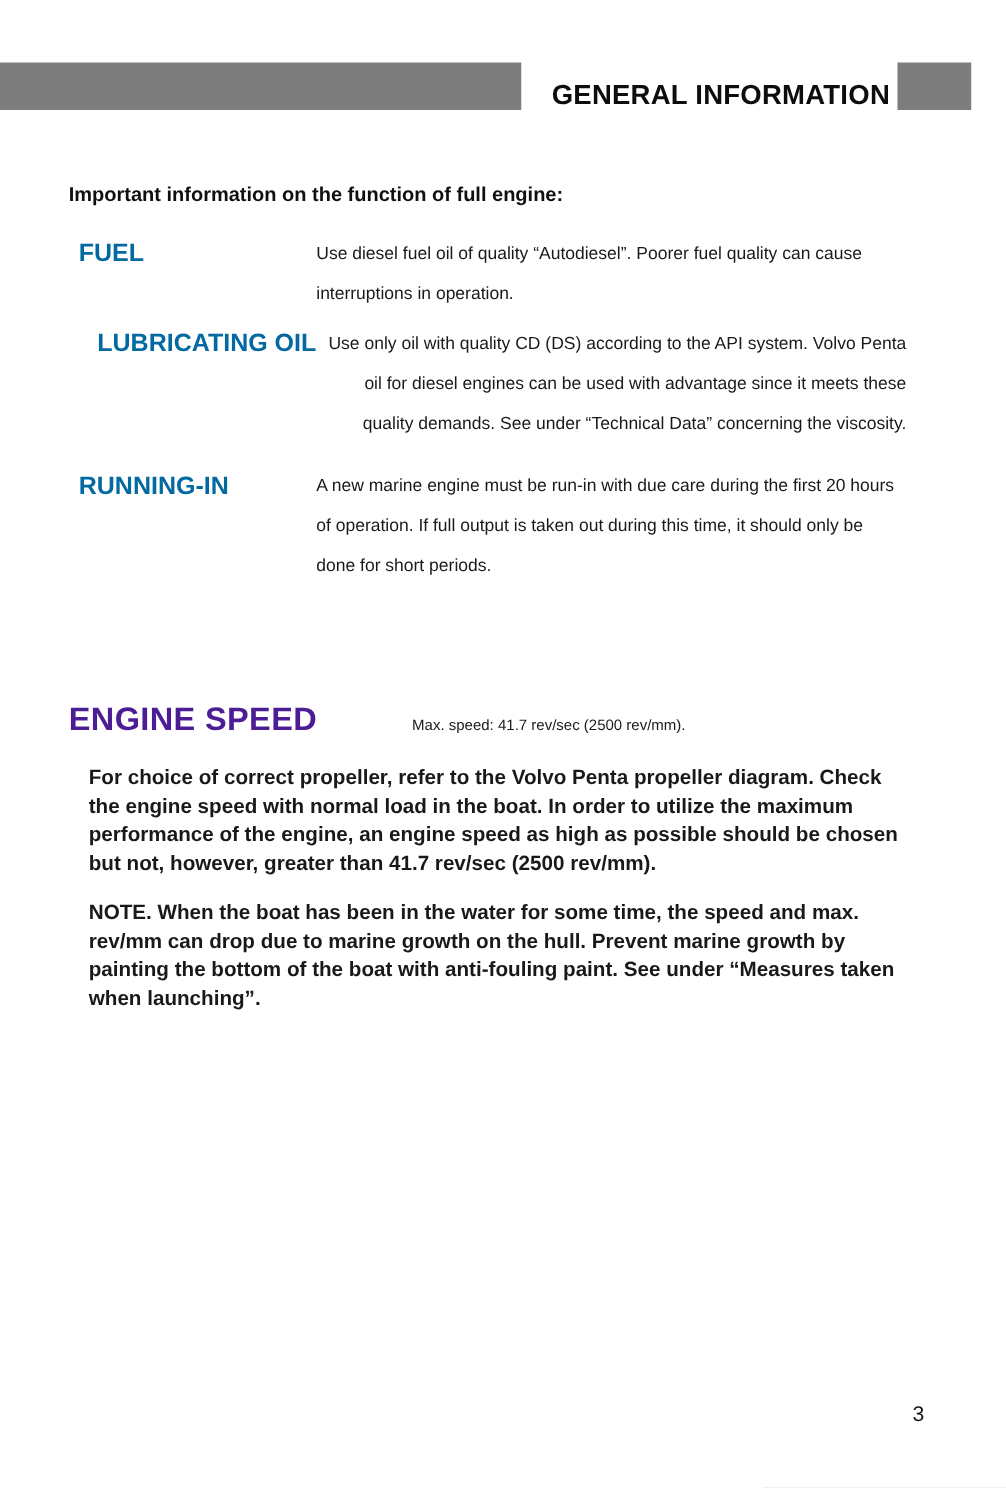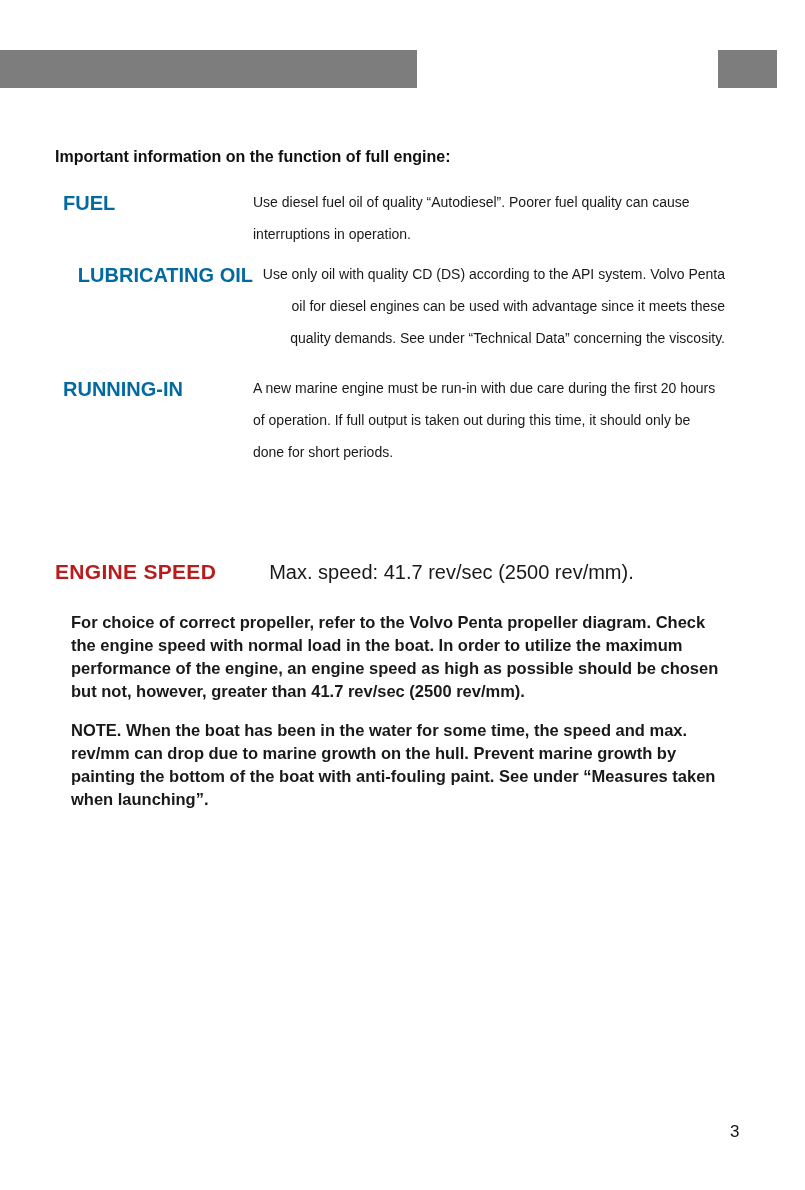--- a/index.html
+++ b/index.html
@@ -78,29 +78,29 @@
   .info-desc b { font-weight: 700; color: #0d0d0d; }
 
   
   .engine-speed-row {
     position: absolute;
     left: 55px; top: 560px;
     display: flex;
     align-items: baseline;
   }
   .engine-speed-heading {
-    font-size: 21px;
+    font-size: 26px;
     font-weight: 700;
     letter-spacing: 0.3px;
-    color: #b91c1c;
+    color: #4c1d95;
     margin: 0;
   }
   .engine-speed-max {
-    font-size: 20px;
-    margin-left: 53px;
+    font-size: 12px;
+    margin-left: 76px;
     color: #191919;
     white-space: nowrap;
   }
   .engine-speed-body {
     position: absolute;
     left: 55px; top: 595px;
     width: 695px;
     font-size: 16.5px;
     line-height: 23px;
     color: #191919;
@@ -114,20 +114,21 @@
     font-size: 17px;
     color: #161616;
   }
 </style>
 </head>
 <body>
 
 <div class="page">
 
   <div class="header-bar-left"></div>
+  <div class="header-title">GENERAL INFORMATION</div>
   <div class="header-block-right"></div>
 
   <div class="intro-heading">Important information on the function of full engine:</div>
 
   <div class="info-row row-fuel">
     <div class="info-label">FUEL</div>
     <div class="info-desc">Use diesel fuel oil of quality “Autodiesel”. Poorer fuel quality can cause interruptions in operation.</div>
   </div>
 
   <div class="info-row row-lub">

